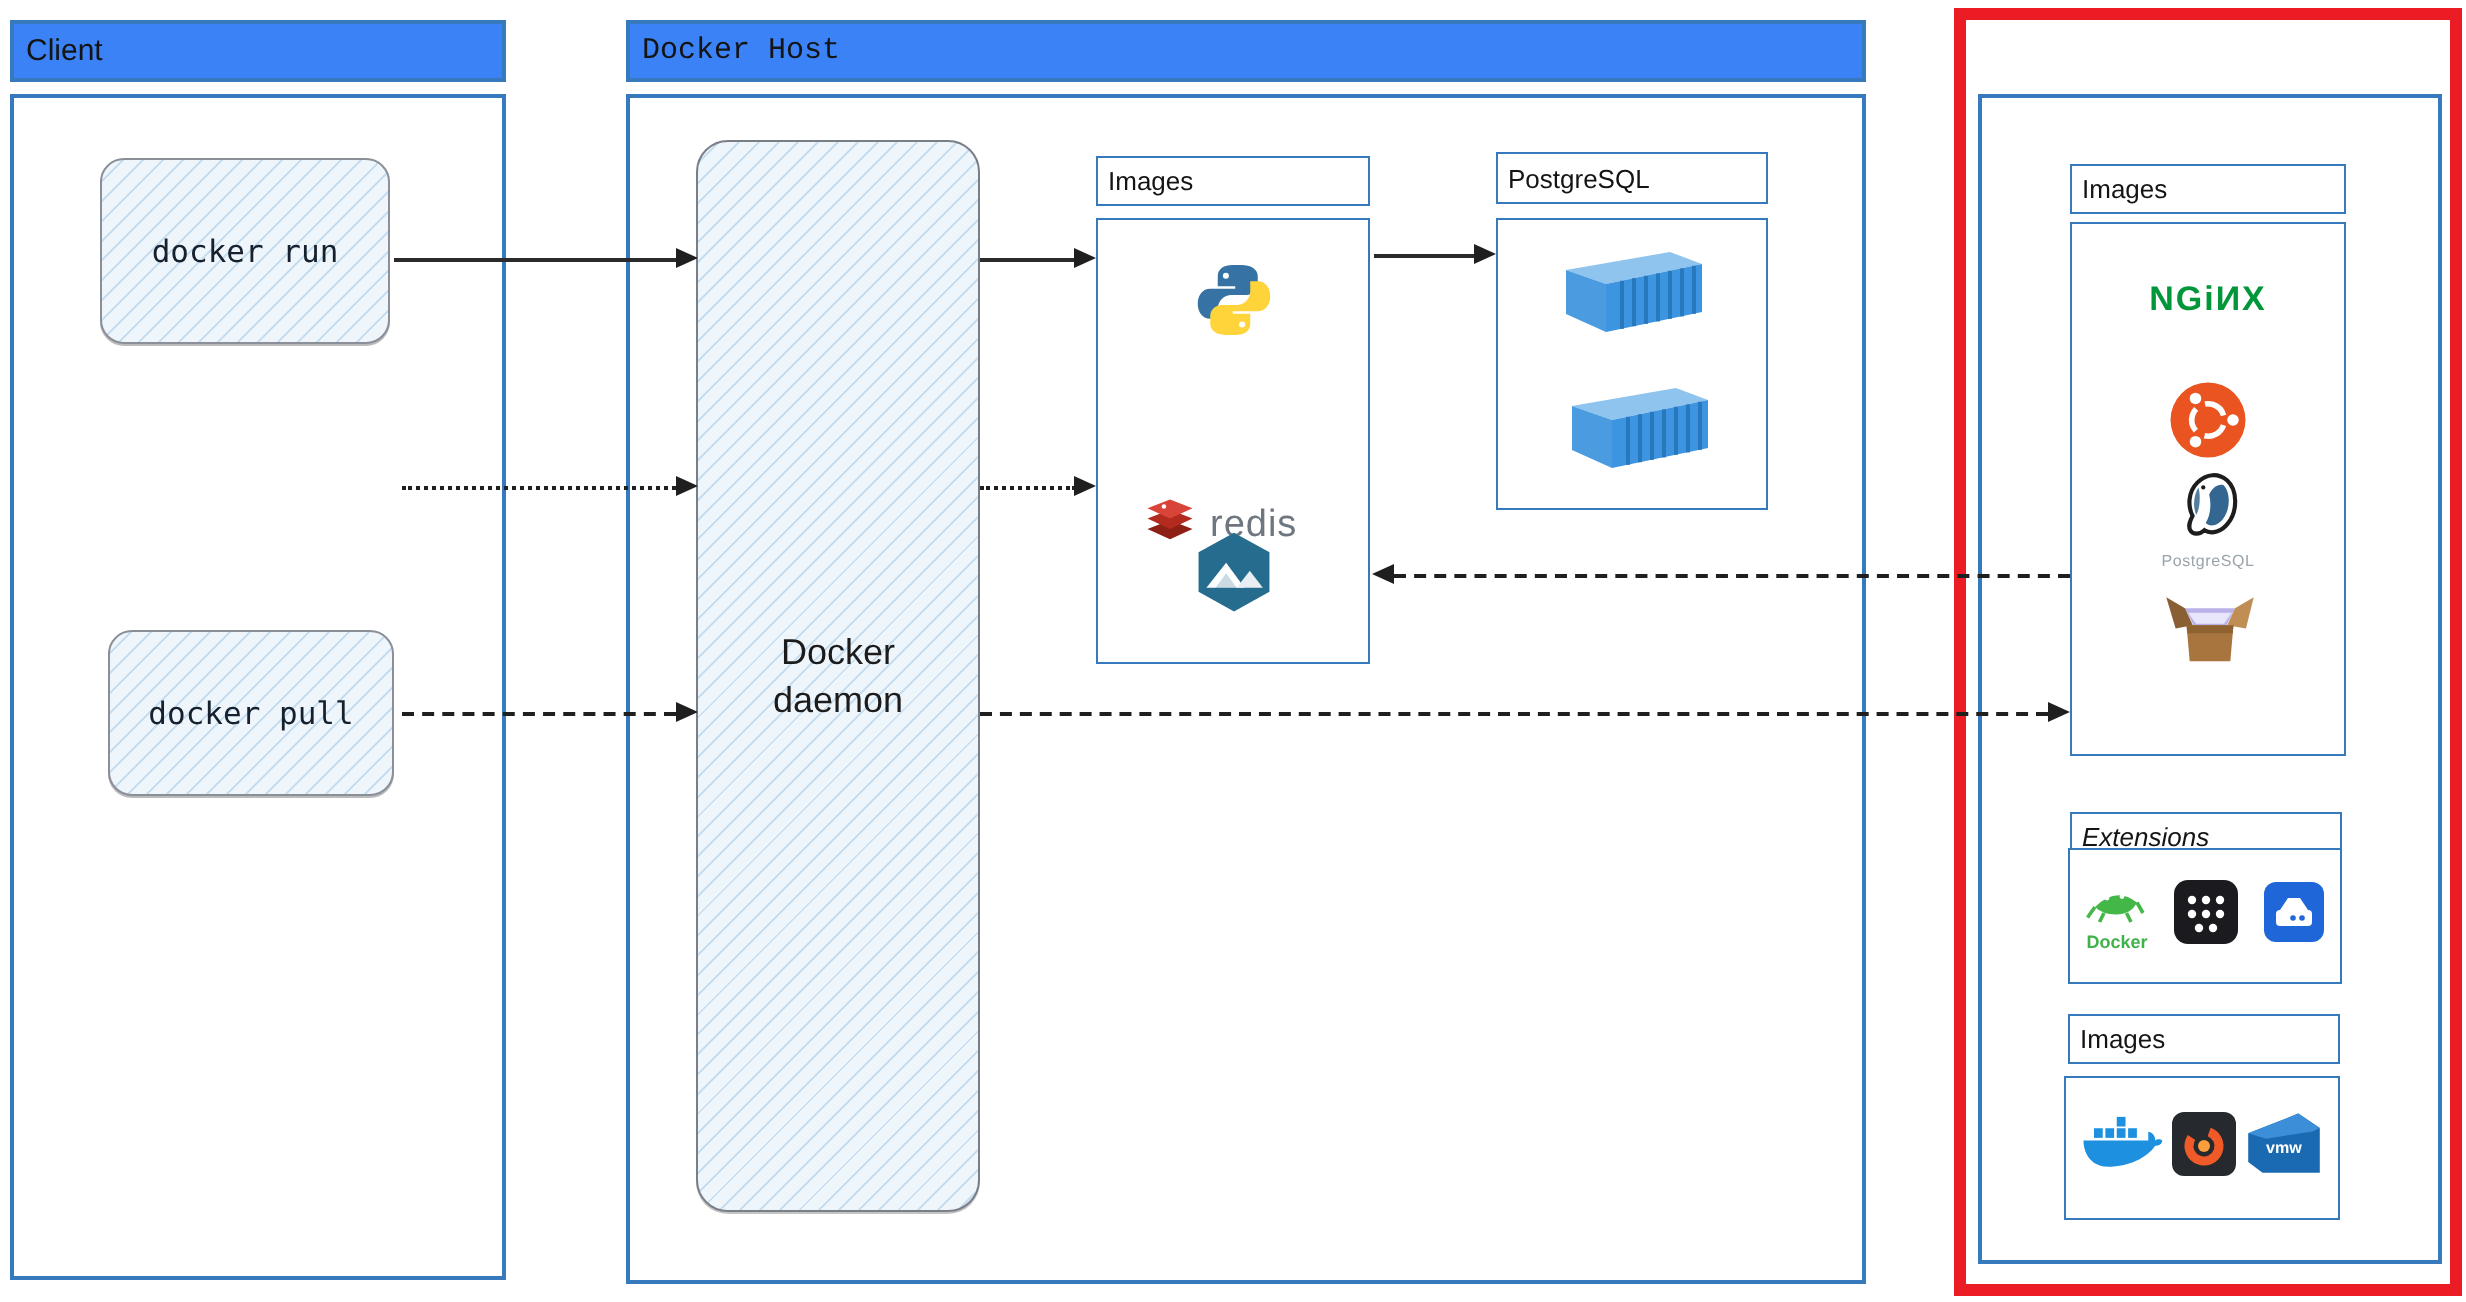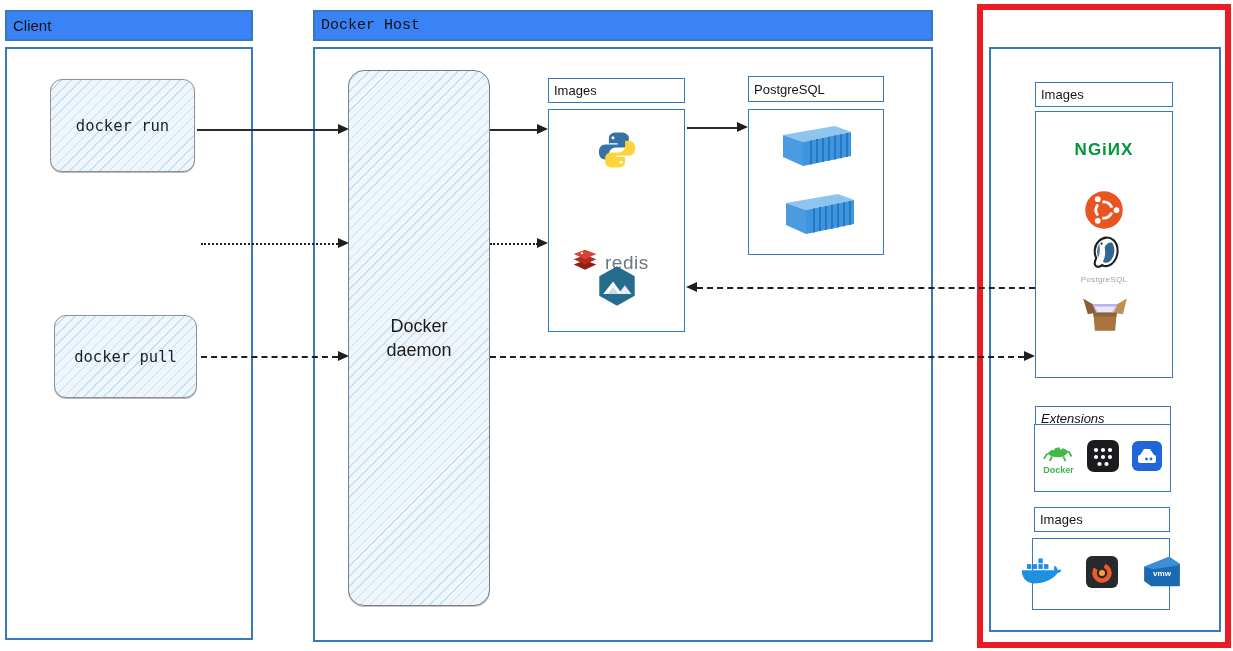--- a/index.html
+++ b/index.html
@@ -226,21 +226,21 @@
             <circle cx="14.5" cy="18" r="1.4" fill="#1f66d8"></circle>
         </svg>
       </span>
     </div>
   </div>
 
   <div class="abs paneltitle" style="left:1034px; top:507px; width:136px; height:25px;">
     <span>Images</span>
   </div>
   <div class="abs frame" style="left:1032px; top:538px; width:138px; height:72px; border-width:1.5px;">
-    <div class="iconrow" style="gap:24px;">
+    <div class="iconrow" style="gap:4px;">
       <span>
         <svg width="42" height="32" viewBox="0 0 48 36">
           <path d="M47 16 C46 15 44 15 43 16 C43 13 41 11 39 11 L39 16 L2 16 C2 24 7 31 16 31 C28 31 38 26 43 19 C45 19 47 18 47 16 Z" fill="#1d90e0"></path>
           <g fill="#1d90e0">
             <rect x="8" y="9" width="5" height="5.5"></rect>
               <rect x="14.5" y="9" width="5" height="5.5"></rect>
             <rect x="21" y="9" width="5" height="5.5"></rect>
               <rect x="27.5" y="9" width="5" height="5.5"></rect>
             <rect x="21" y="2.5" width="5" height="5.5"></rect>
           </g>

